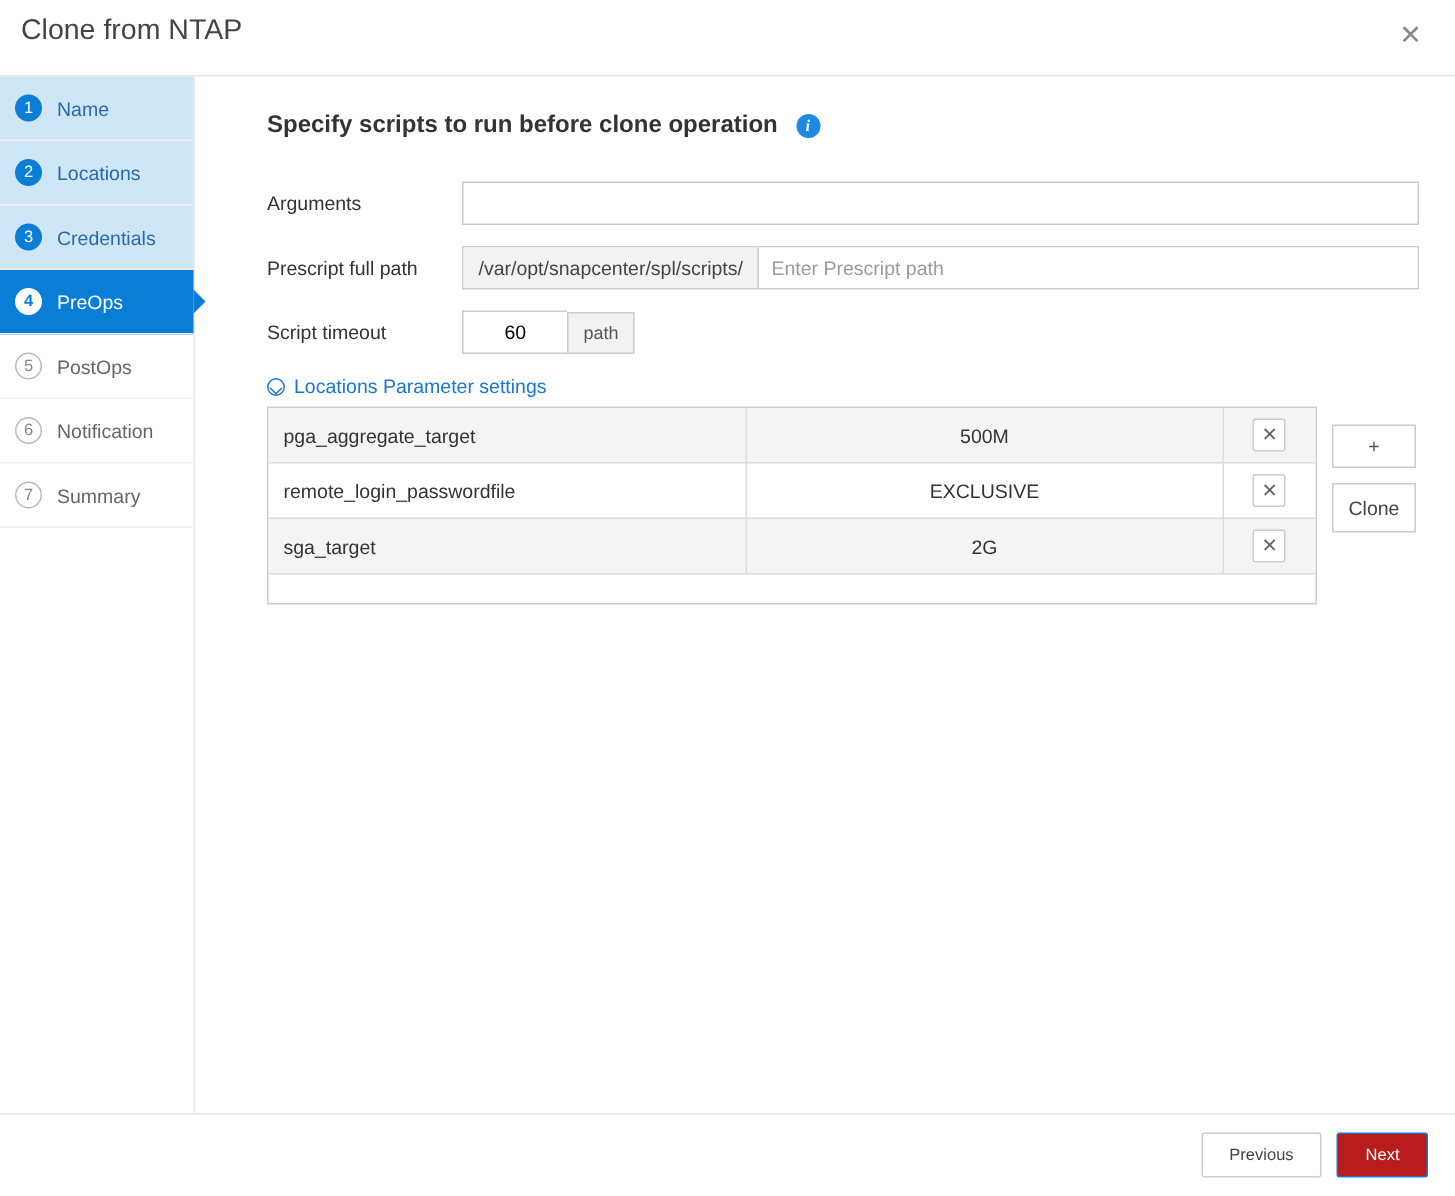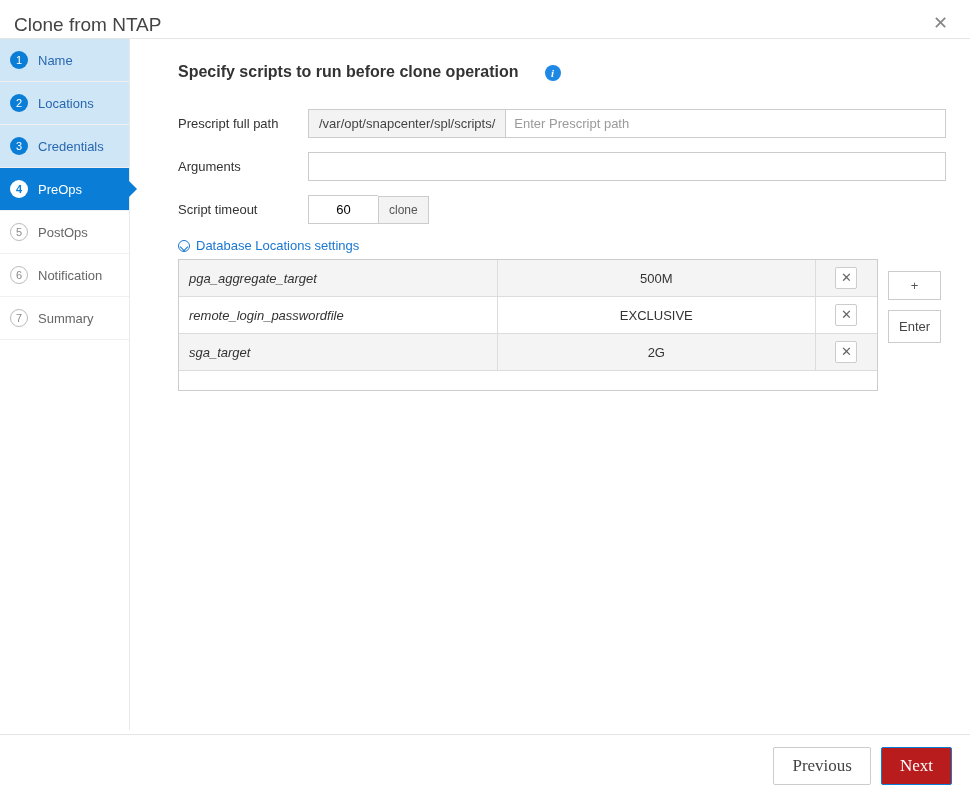--- a/index.html
+++ b/index.html
@@ -8,23 +8,23 @@
     font-size: 13px;
     color: #333;
     background: #fff;
     width: 970px;
     height: 797px;
     overflow: hidden;
     position: relative;
   }
   .header {
     display: flex;
-    align-items: flex-end;
+    align-items: flex-start;
     justify-content: space-between;
-    padding: 10px 16px 2px 14px;
+    padding: 10px 16px 14px 14px;
     border-bottom: 1px solid #e5e5e5;
   }
   .header-title {
     font-size: 19px;
     color: #444;
   }
   .close-icon {
     font-size: 18px;
     color: #888;
     cursor: pointer;
@@ -82,22 +82,22 @@
     padding: 24px 24px 10px 48px;
     position: relative;
     overflow: auto;
   }
   .section-title {
     font-size: 16px;
     font-weight: 600;
     color: #333;
     margin-bottom: 28px;
     display: flex;
-    align-items: flex-end;
-    gap: 26px;
+    align-items: center;
+    gap: 12px;
   }
   .info-icon {
     width: 16px; height: 16px; border-radius: 50%;
     background: #1e88e5; color: #fff;
     display: inline-flex; align-items: center; justify-content: center;
     font-size: 11px; font-weight: bold; font-style: italic;
     font-family: Georgia, serif;
   }
   .form-row {
     display: flex;
@@ -199,21 +199,21 @@
   }
   .param-table td {
     border-bottom: 1px solid #dcdcdc;
     border-right: 1px solid #dcdcdc;
     padding: 7px 10px;
     font-size: 13px;
     color: #333;
   }
   .param-table tr:nth-child(odd) { background: #f4f4f4; }
   .param-table tr:nth-child(even) { background: #fff; }
-  .param-table td:nth-child(1) { width: 310px; font-style: italic; }
+  .param-table td:nth-child(1) { width: 310px; }
   .param-table td:nth-child(2) { width: 310px; text-align: center; }
   .param-table td:nth-child(3) {
     width: 60px;
     text-align: center;
     border-right: none;
   }
   .del-btn {
     border: 1px solid #ccc;
     background: #fff;
     width: 22px; height: 22px;
@@ -252,24 +252,23 @@
     bottom: 0; left: 0; right: 0;
     border-top: 1px solid #e5e5e5;
     padding: 12px 18px;
     display: flex;
     justify-content: flex-end;
     gap: 10px;
     background: #fff;
   }
   .btn {
     padding: 8px 18px;
-    font-size: 17px;
+    font-size: 11px;
     cursor: pointer;
     border-radius: 2px;
-    font-family: Liberation Serif, serif;
   }
   .btn-prev { background: #fff; border: 1px solid #ccc; color: #444; }
   .btn-next { background: #b91c1c; border: 1px solid #0a7dd6; color: #fff; }
 
   
   .table-scroll::-webkit-scrollbar { width: 16px; }
   .table-scroll::-webkit-scrollbar-track { background: #f0f0f0; }
   .table-scroll::-webkit-scrollbar-thumb { background: #c9c9c9; border: 3px solid #f0f0f0; border-radius: 8px;}
 </style>
 </head>
@@ -314,43 +313,43 @@
     </div>
 
   <div class="main">
 
     <div class="section-title">
       <span>Specify scripts to run before clone operation</span>
       <span class="info-icon">i</span>
     </div>
 
     <div class="form-row">
+      <div class="form-label">Arguments</div>
+      <input class="args-input" type="text" style="">
+    </div>
+
+    <div class="form-row">
       <div class="form-label">Prescript full path</div>
       <div class="path-group">
         <div class="path-prefix">/var/opt/snapcenter/spl/scripts/</div>
         <input class="path-input" type="text" placeholder="Enter Prescript path" style="">
       </div>
     </div>
 
     <div class="form-row">
-      <div class="form-label">Arguments</div>
-      <input class="args-input" type="text" style="">
-    </div>
-
-    <div class="form-row">
       <div class="form-label">Script timeout</div>
       <div class="timeout-group">
         <input class="timeout-input" type="text" value="60" style="">
-        <div class="timeout-unit">clone</div>
+        <div class="timeout-unit">path</div>
       </div>
     </div>
 
     <div class="db-param-header">
       <span class="chevron"></span>
-      <span>Database Locations settings</span>
+      <span>Locations Parameter settings</span>
     </div>
 
     <div class="table-wrap">
       <div class="table-scroll">
         <table class="param-table">
           <tbody>
               <tr>
                 <td>pga_aggregate_target</td>
                 <td>500M</td>
                 <td><button class="del-btn">✕</button></td>
@@ -363,21 +362,21 @@
               <tr>
                 <td>sga_target</td>
                 <td>2G</td>
                 <td><button class="del-btn">✕</button></td>
               </tr>
             </tbody>
         </table>
       </div>
       <div class="side-actions">
         <button class="small-btn">+</button>
-        <button class="reset-btn">Enter</button>
+        <button class="reset-btn">Clone</button>
       </div>
     </div>
 
   </div>
 </div>
 
 <div class="footer">
   <button class="btn btn-prev">Previous</button>
   <button class="btn btn-next">Next</button>
 </div>

